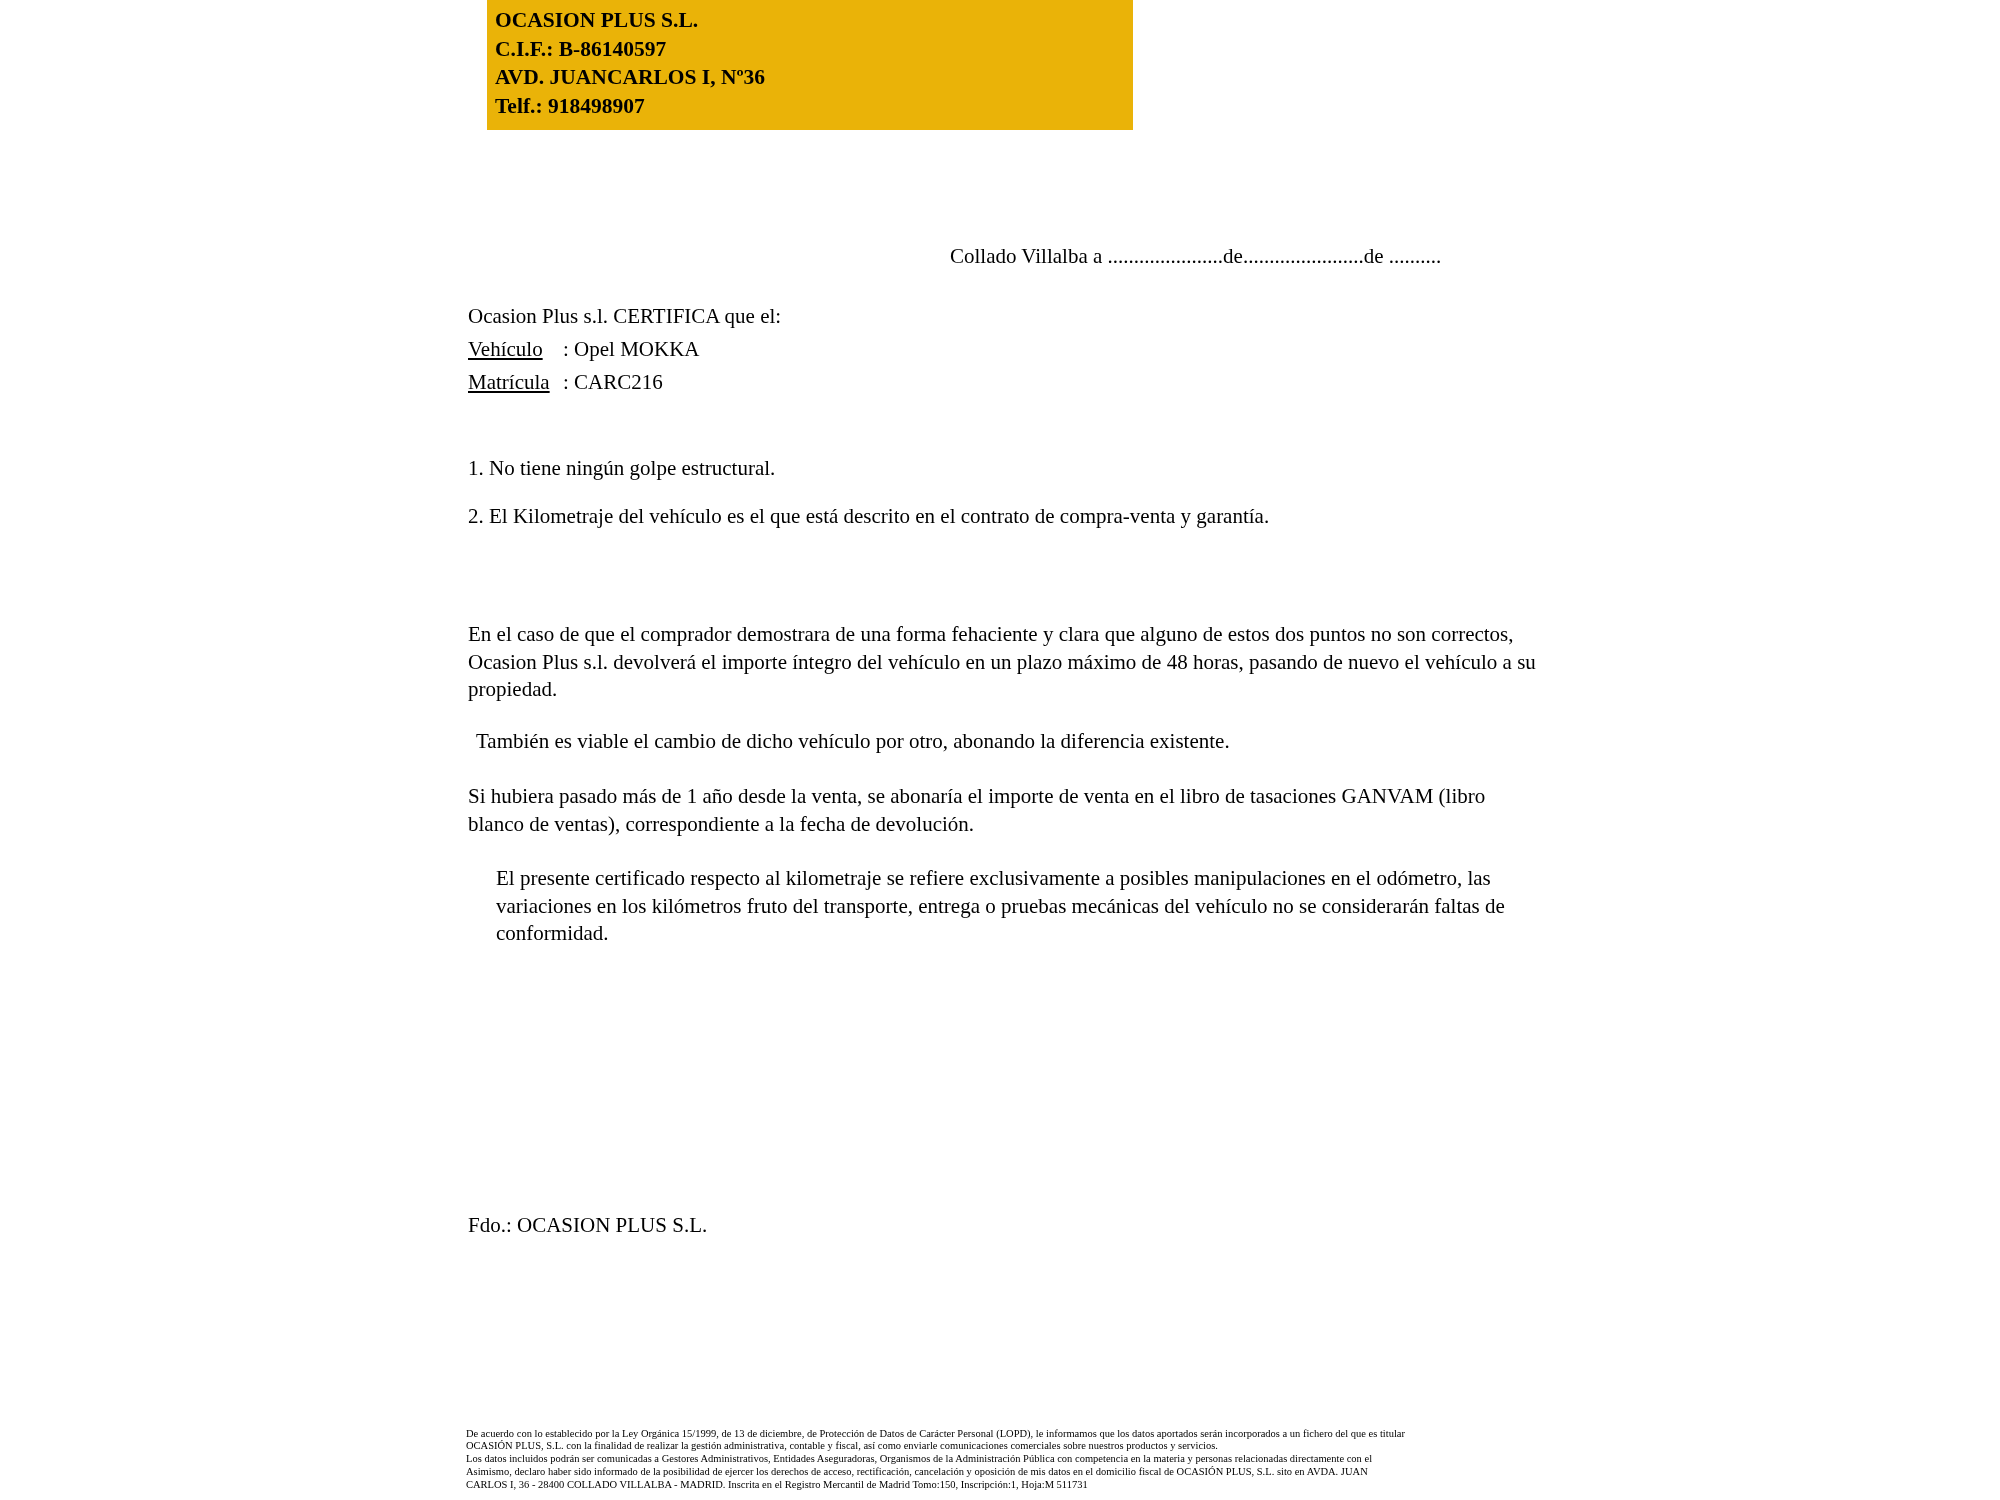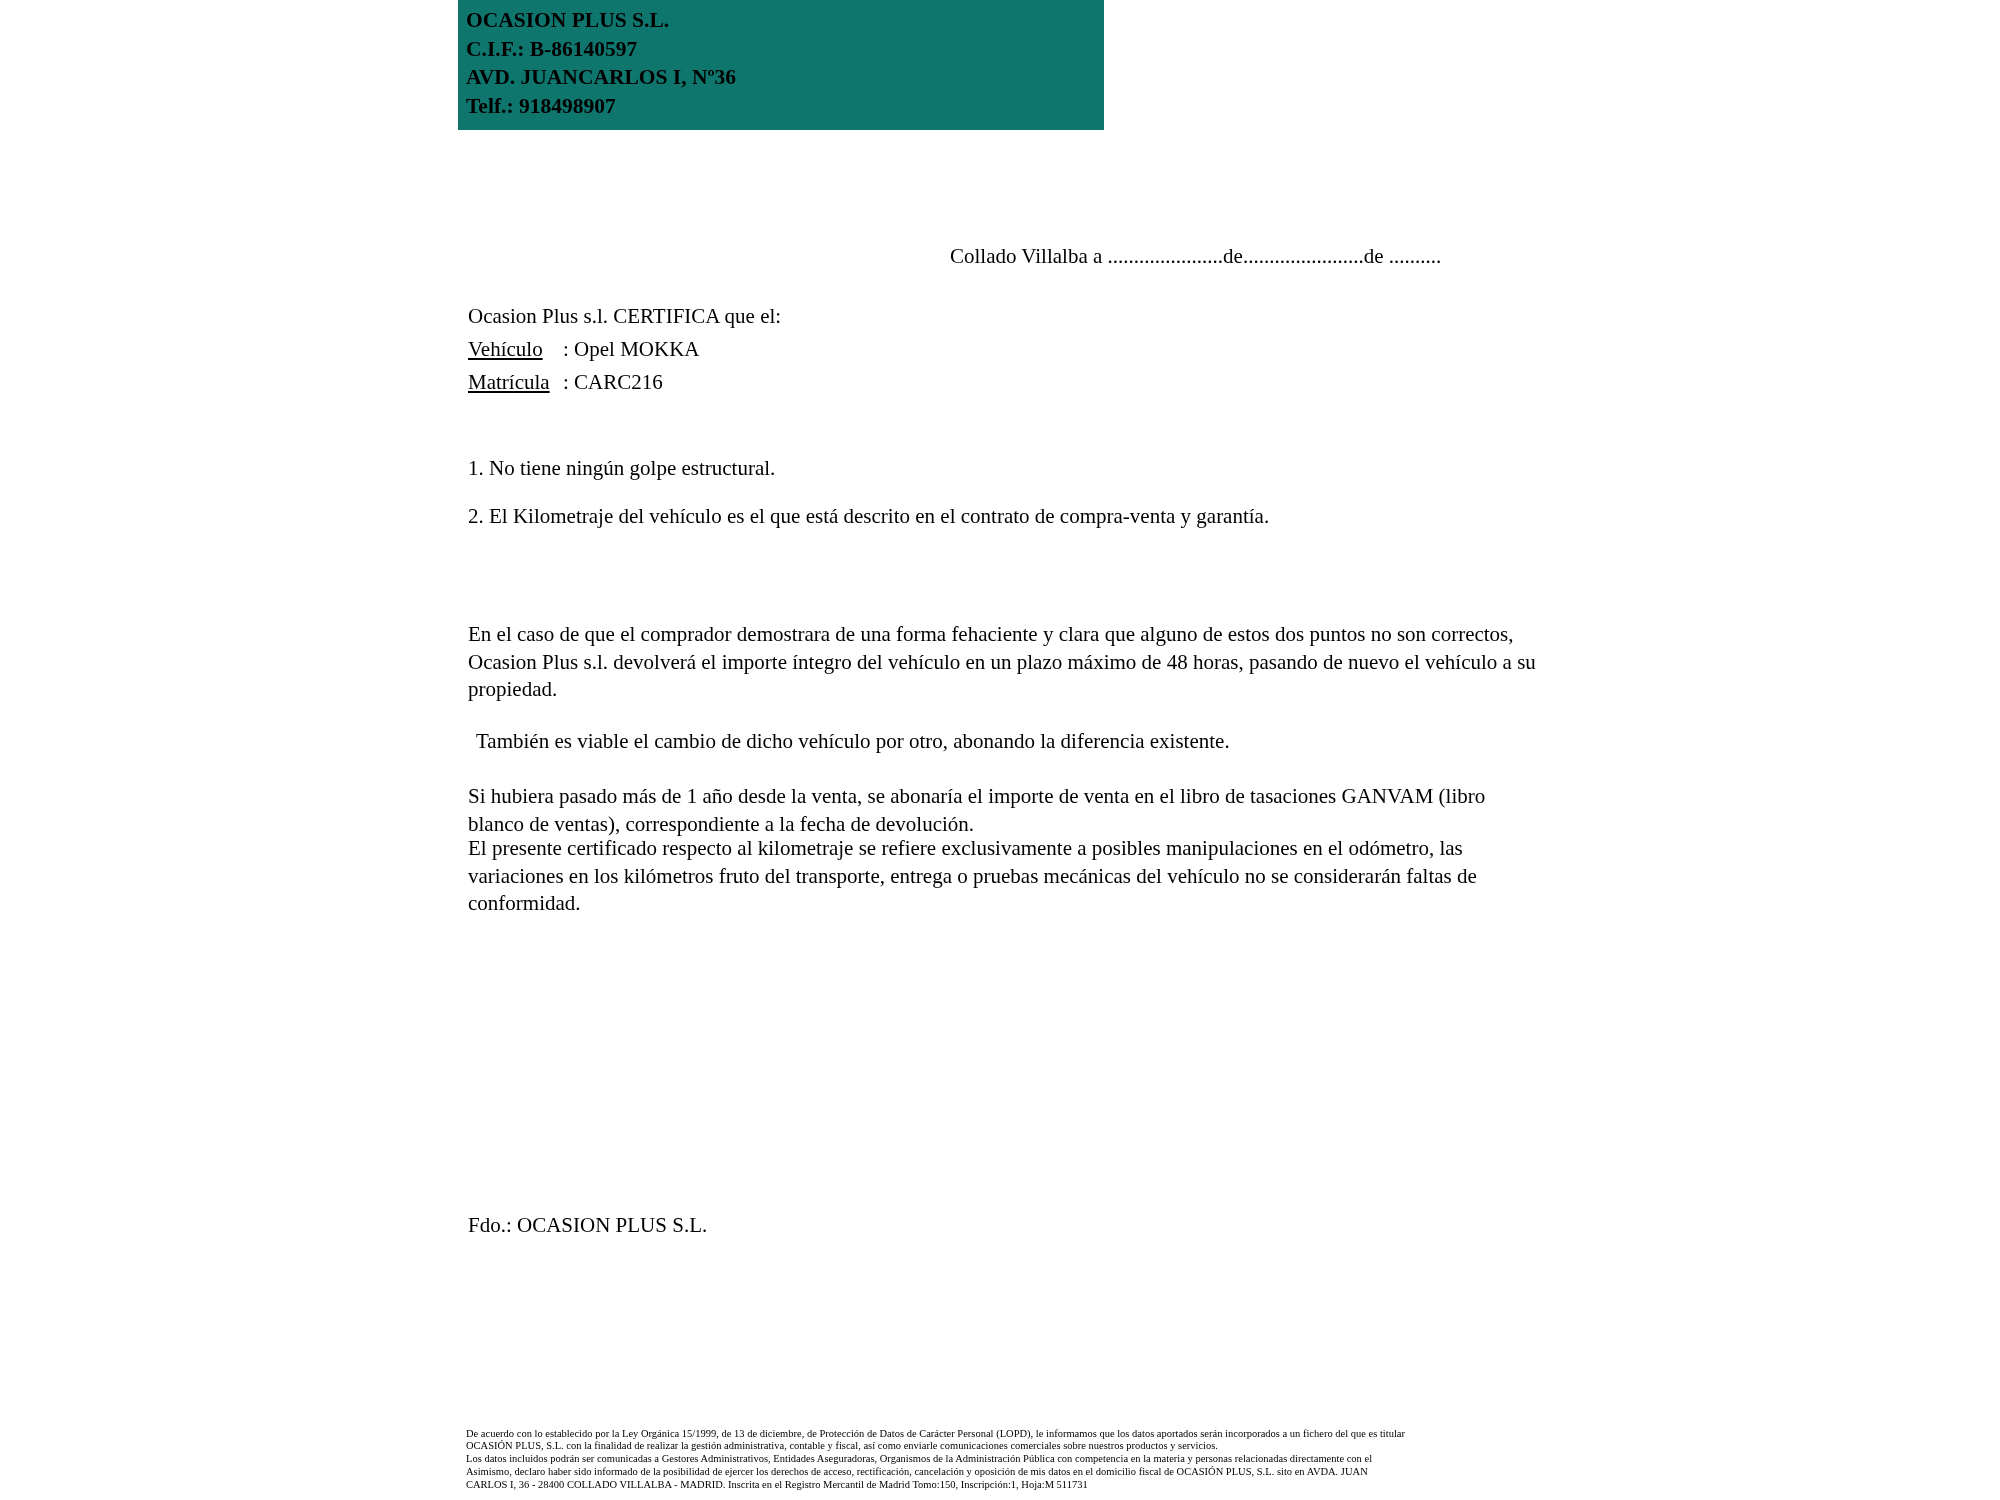--- a/index.html
+++ b/index.html
@@ -20,24 +20,24 @@
     left: 0;
     top: 0;
     width: 2000px;
     height: 1500px;
     background: #ffffff;
   }
 
   
   .letterhead {
     position: absolute;
-    left: 458px;
+    left: 487px;
     top: 0px;
     width: 646px;
-    background: #0f766e;
+    background: #eab308;
     padding: 6px 12px 10px 0;
     box-sizing: border-box;
   }
   .letterhead .lh-line {
     font-family: "Liberation Serif", serif;
     font-weight: bold;
     font-size: 21.5px;
     line-height: 28.5px;
     padding-left: 8px;
     white-space: nowrap;
@@ -86,21 +86,21 @@
     position: absolute;
     left: 468px;
     width: 1070px;
     font-size: 21px;
     line-height: 27.5px;
     text-align: left;
   }
   .para-1 { top: 621px; }
   .para-2 { top: 728px; margin-left: 8px; }
   .para-3 { top: 783px; }
-  .para-4 { top: 835px; }
+  .para-4 { top: 865px; margin-left: 28px; }
 
   
   .signature {
     position: absolute;
     left: 468px;
     top: 1213px;
     font-size: 21px;
     white-space: nowrap;
   }
 

